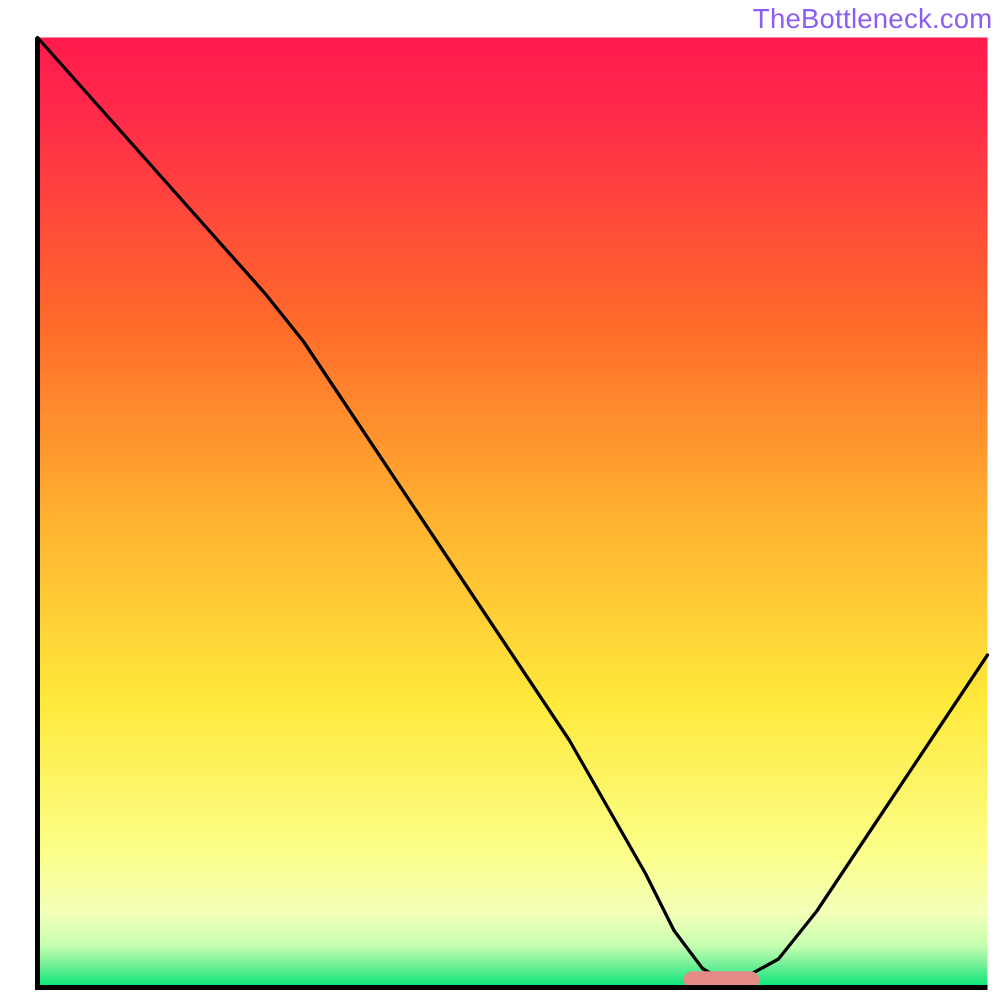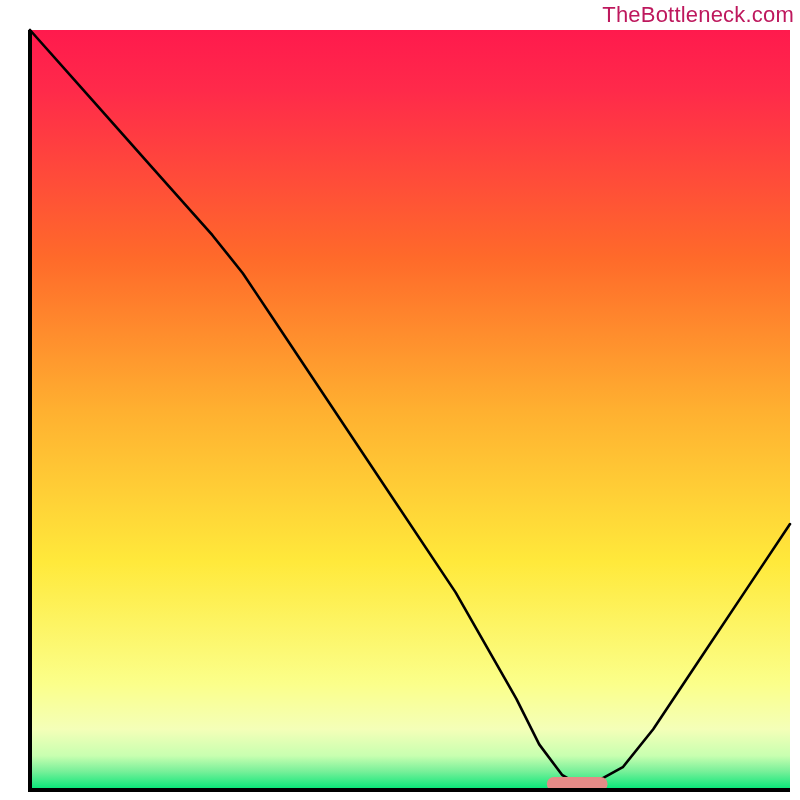--- a/index.html
+++ b/index.html
@@ -13,21 +13,21 @@
   .container {
     position: relative;
     width: 800px;
     height: 800px;
   }
   .watermark {
     position: absolute;
     top: 2px;
     right: 6px;
     font-size: 22px;
-    color: #be185d;
+    color: #8b5cf6;
     font-weight: 400;
     letter-spacing: 0.2px;
     z-index: 10;
   }
   svg.plot {
     position: absolute;
     left: 0;
     top: 0;
   }
 </style>

